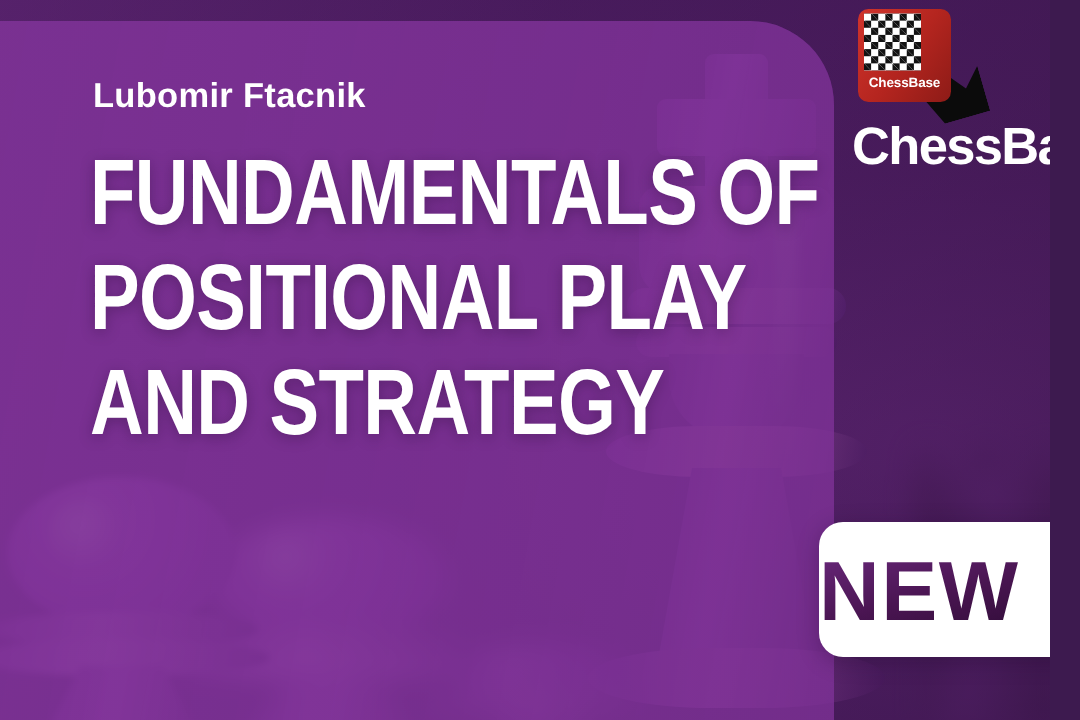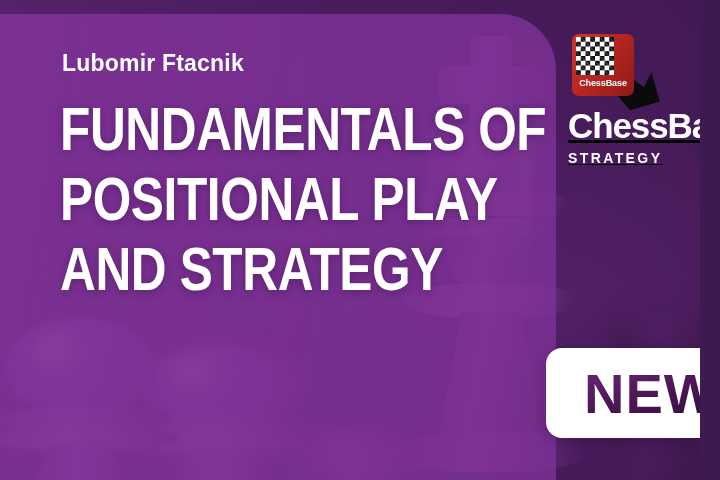--- a/index.html
+++ b/index.html
@@ -171,21 +171,21 @@
     line-height:70px;
     letter-spacing:-0.5px;
     transform:scaleX(.80);
     transform-origin:left top;
     text-transform:uppercase;
     text-shadow:0 2px 10px rgba(40,12,52,.35);
   }
   .title .line { display:block; white-space:nowrap; }
 
   
-  .brand { position:absolute; left:568px; top:28px; width:150px;text-decoration:underline; }
+  .brand { position:absolute; left:568px; top:0; width:150px; }
 
   .logo-wrap { position:relative; width:72px; height:74px; margin-left:4px; }
   .logo-shadow {
     position:absolute; left:30px; top:30px; width:52px; height:52px;
     background:#0b0b0b;
     transform:rotate(-16deg);
     clip-path:polygon(0% 14%, 26% 0%, 78% 64%, 100% 40%, 100% 100%, 40% 100%);
   }
   .logo-tile {
     position:absolute; left:0; top:6px; width:62px; height:62px;
@@ -239,21 +239,20 @@
   
   .badge {
     position:absolute;
     left:546px; top:348px; width:200px; height:90px;
     background:#ffffff;
     border-radius:16px;
     box-shadow:0 3px 14px rgba(30,8,40,.28);
     display:flex; align-items:center;
   }
   .badge-text {
-    margin-left:38px;
     font-size:56px;
     font-weight:bold;
     letter-spacing:1px;
     background:linear-gradient(165deg,#6d2a80 0%,#4a1552 55%,#2e0c36 100%);
     -webkit-background-clip:text;
     background-clip:text;
     color:transparent;
   }
 </style>
 </head>
@@ -323,20 +322,19 @@
 
   <div class="brand">
     <div class="logo-wrap">
       <div class="logo-shadow"></div>
       <div class="logo-tile">
         <div class="checker"></div>
         <div class="logo-word">ChessBase</div>
       </div>
     </div>
     <div class="brand-name">ChessBase</div>
-    <div class="brand-cat">STRATEGY</div>
   </div>
 
   <div class="badge">
     <span class="badge-text">NEW</span>
   </div>
 
 </div>
 
 </body></html>

